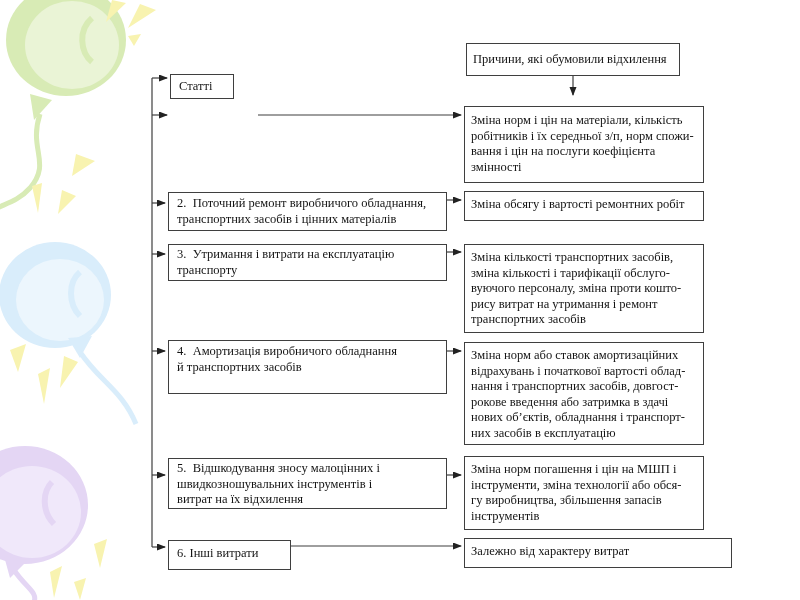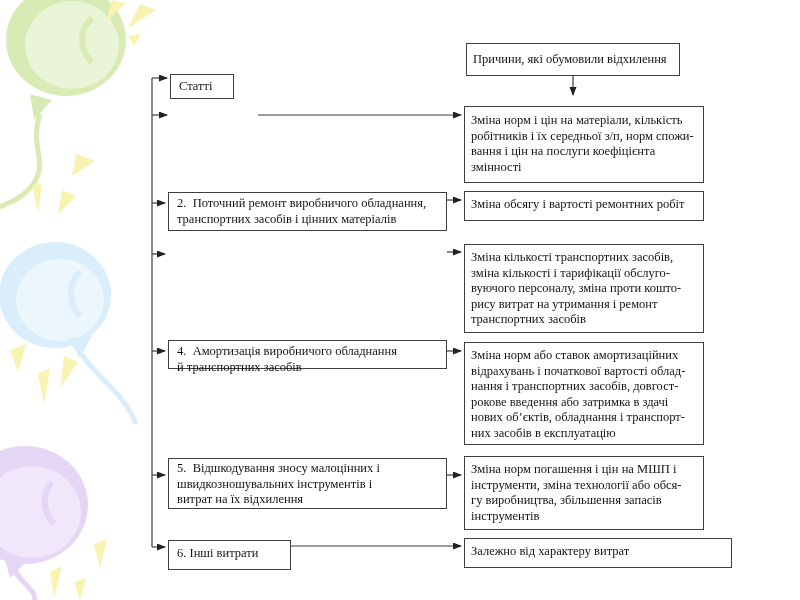--- a/index.html
+++ b/index.html
@@ -13,21 +13,21 @@
     position:absolute; box-sizing:border-box;
     background:#ffffff; border:1px solid #3f3f3f;
     font:12.5px/15.5px "Liberation Serif", serif;
     color:#141414; white-space:pre-line; z-index:2;margin-top:8px;
   }
   .header-box { left:466px; top:35px;  width:214px; height:33px; padding:8px 6px 4px; }
   .statti     { left:170px; top:66px;  width:64px;  height:25px; padding:4px 8px; }
   .a1 { left:170px; top:100px; width:88px;  height:30px; padding:6px 6px; }
   .a2 { left:168px; top:184px; width:279px; height:39px; padding:3px 8px; }
   .a3 { left:168px; top:236px; width:279px; height:37px; padding:2px 8px; }
-  .a4 { left:168px; top:332px; width:279px; height:29px; padding:3px 8px; }
+  .a4 { left:168px; top:332px; width:279px; height:54px; padding:3px 8px; }
   .a5 { left:168px; top:450px; width:279px; height:51px; padding:2px 8px; }
   .a6 { left:168px; top:532px; width:123px; height:30px; padding:5px 8px; }
   .r1 { left:464px; top:98px;  width:240px; height:77px;  padding:6px 6px; }
   .r2 { left:464px; top:183px; width:240px; height:30px;  padding:5px 6px; }
   .r3 { left:464px; top:236px; width:240px; height:89px;  padding:5px 6px; }
   .r4 { left:464px; top:334px; width:240px; height:103px; padding:5px 6px; }
   .r5 { left:464px; top:448px; width:240px; height:74px;  padding:5px 6px; }
   .r6 { left:464px; top:530px; width:268px; height:30px;  padding:5px 6px; }
 </style>
 </head>
@@ -120,20 +120,22 @@
 
   <div class="box r1">Зміна норм і цін на матеріали, кількість
 робітників і їх середньої з/п, норм спожи-
 вання і цін на послуги коефіцієнта
 змінності</div>
 
   <div class="box a2">2.&nbsp; Поточний ремонт виробничого обладнання,
 транспортних засобів і цінних матеріалів</div>
   <div class="box r2">Зміна обсягу і вартості ремонтних робіт</div>
 
+  <div class="box a3">3.&nbsp; Утримання і витрати на експлуатацію
+транспорту</div>
   <div class="box r3">Зміна кількості транспортних засобів,
 зміна кількості і тарифікації обслуго-
 вуючого персоналу, зміна проти кошто-
 рису витрат на утримання і ремонт
 транспортних засобів</div>
 
   <div class="box a4">4.&nbsp; Амортизація виробничого обладнання
 й транспортних засобів</div>
   <div class="box r4">Зміна норм або ставок амортизаційних
 відрахувань і початкової вартості облад-

